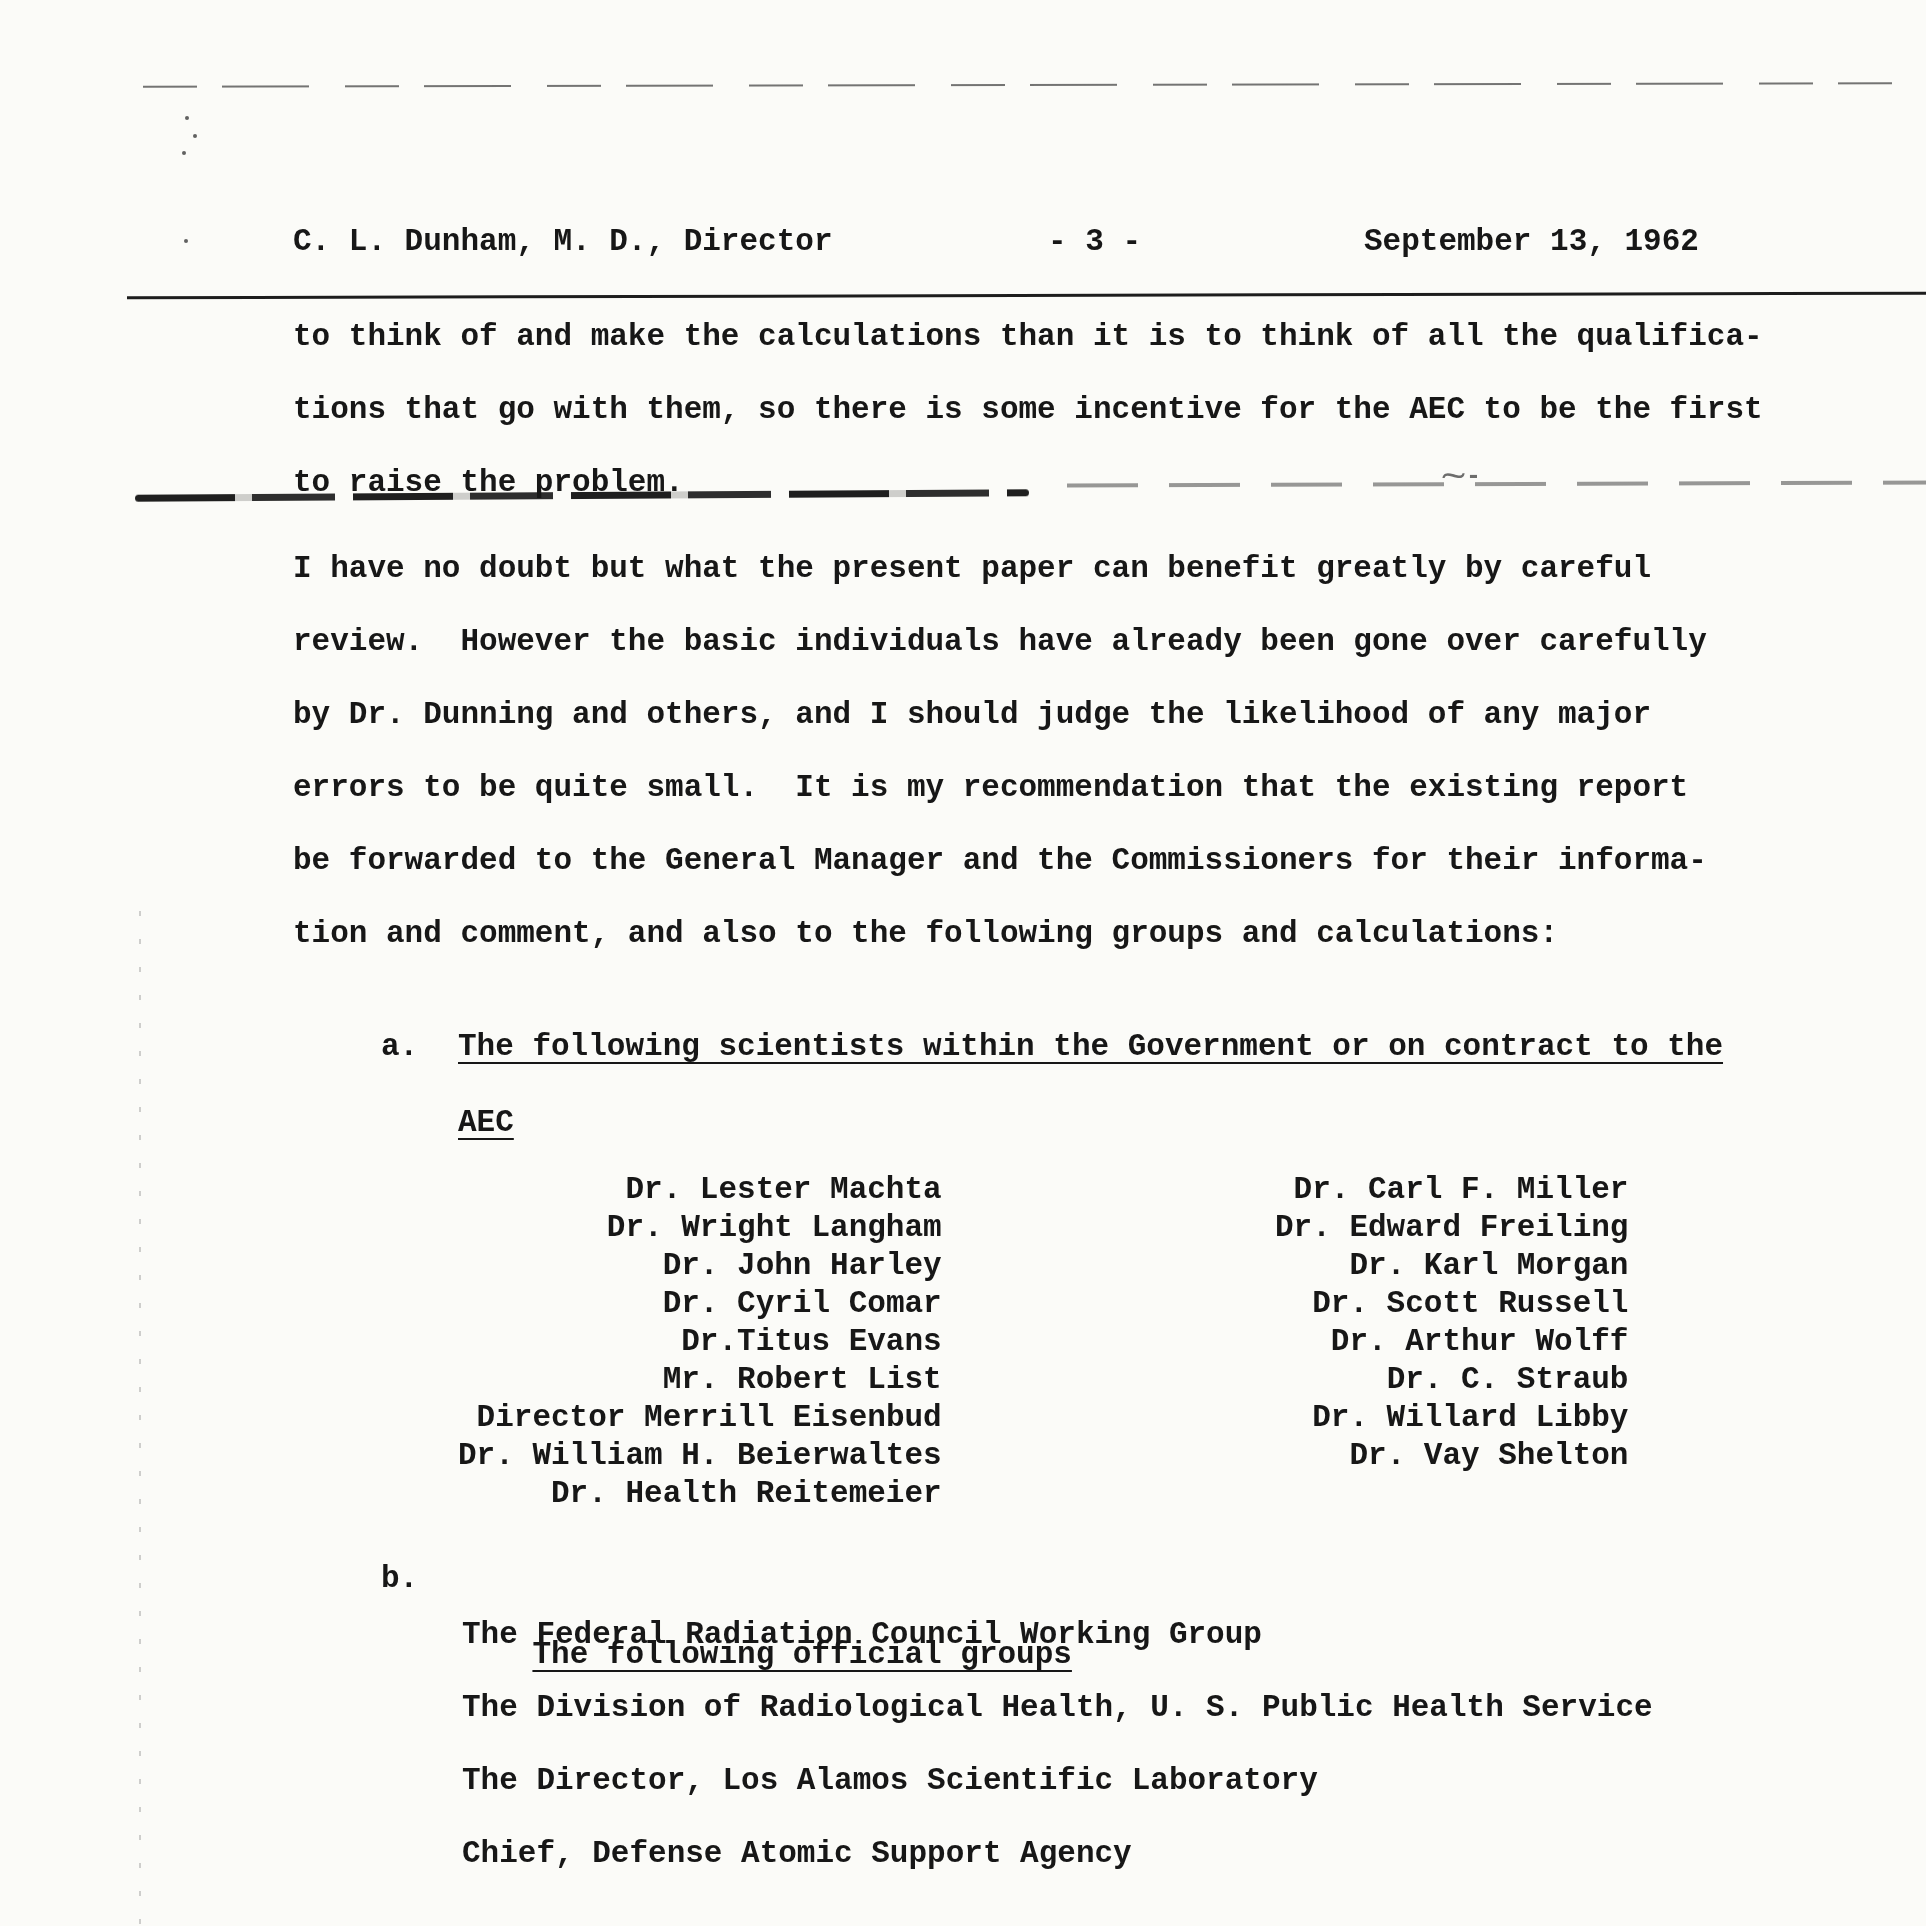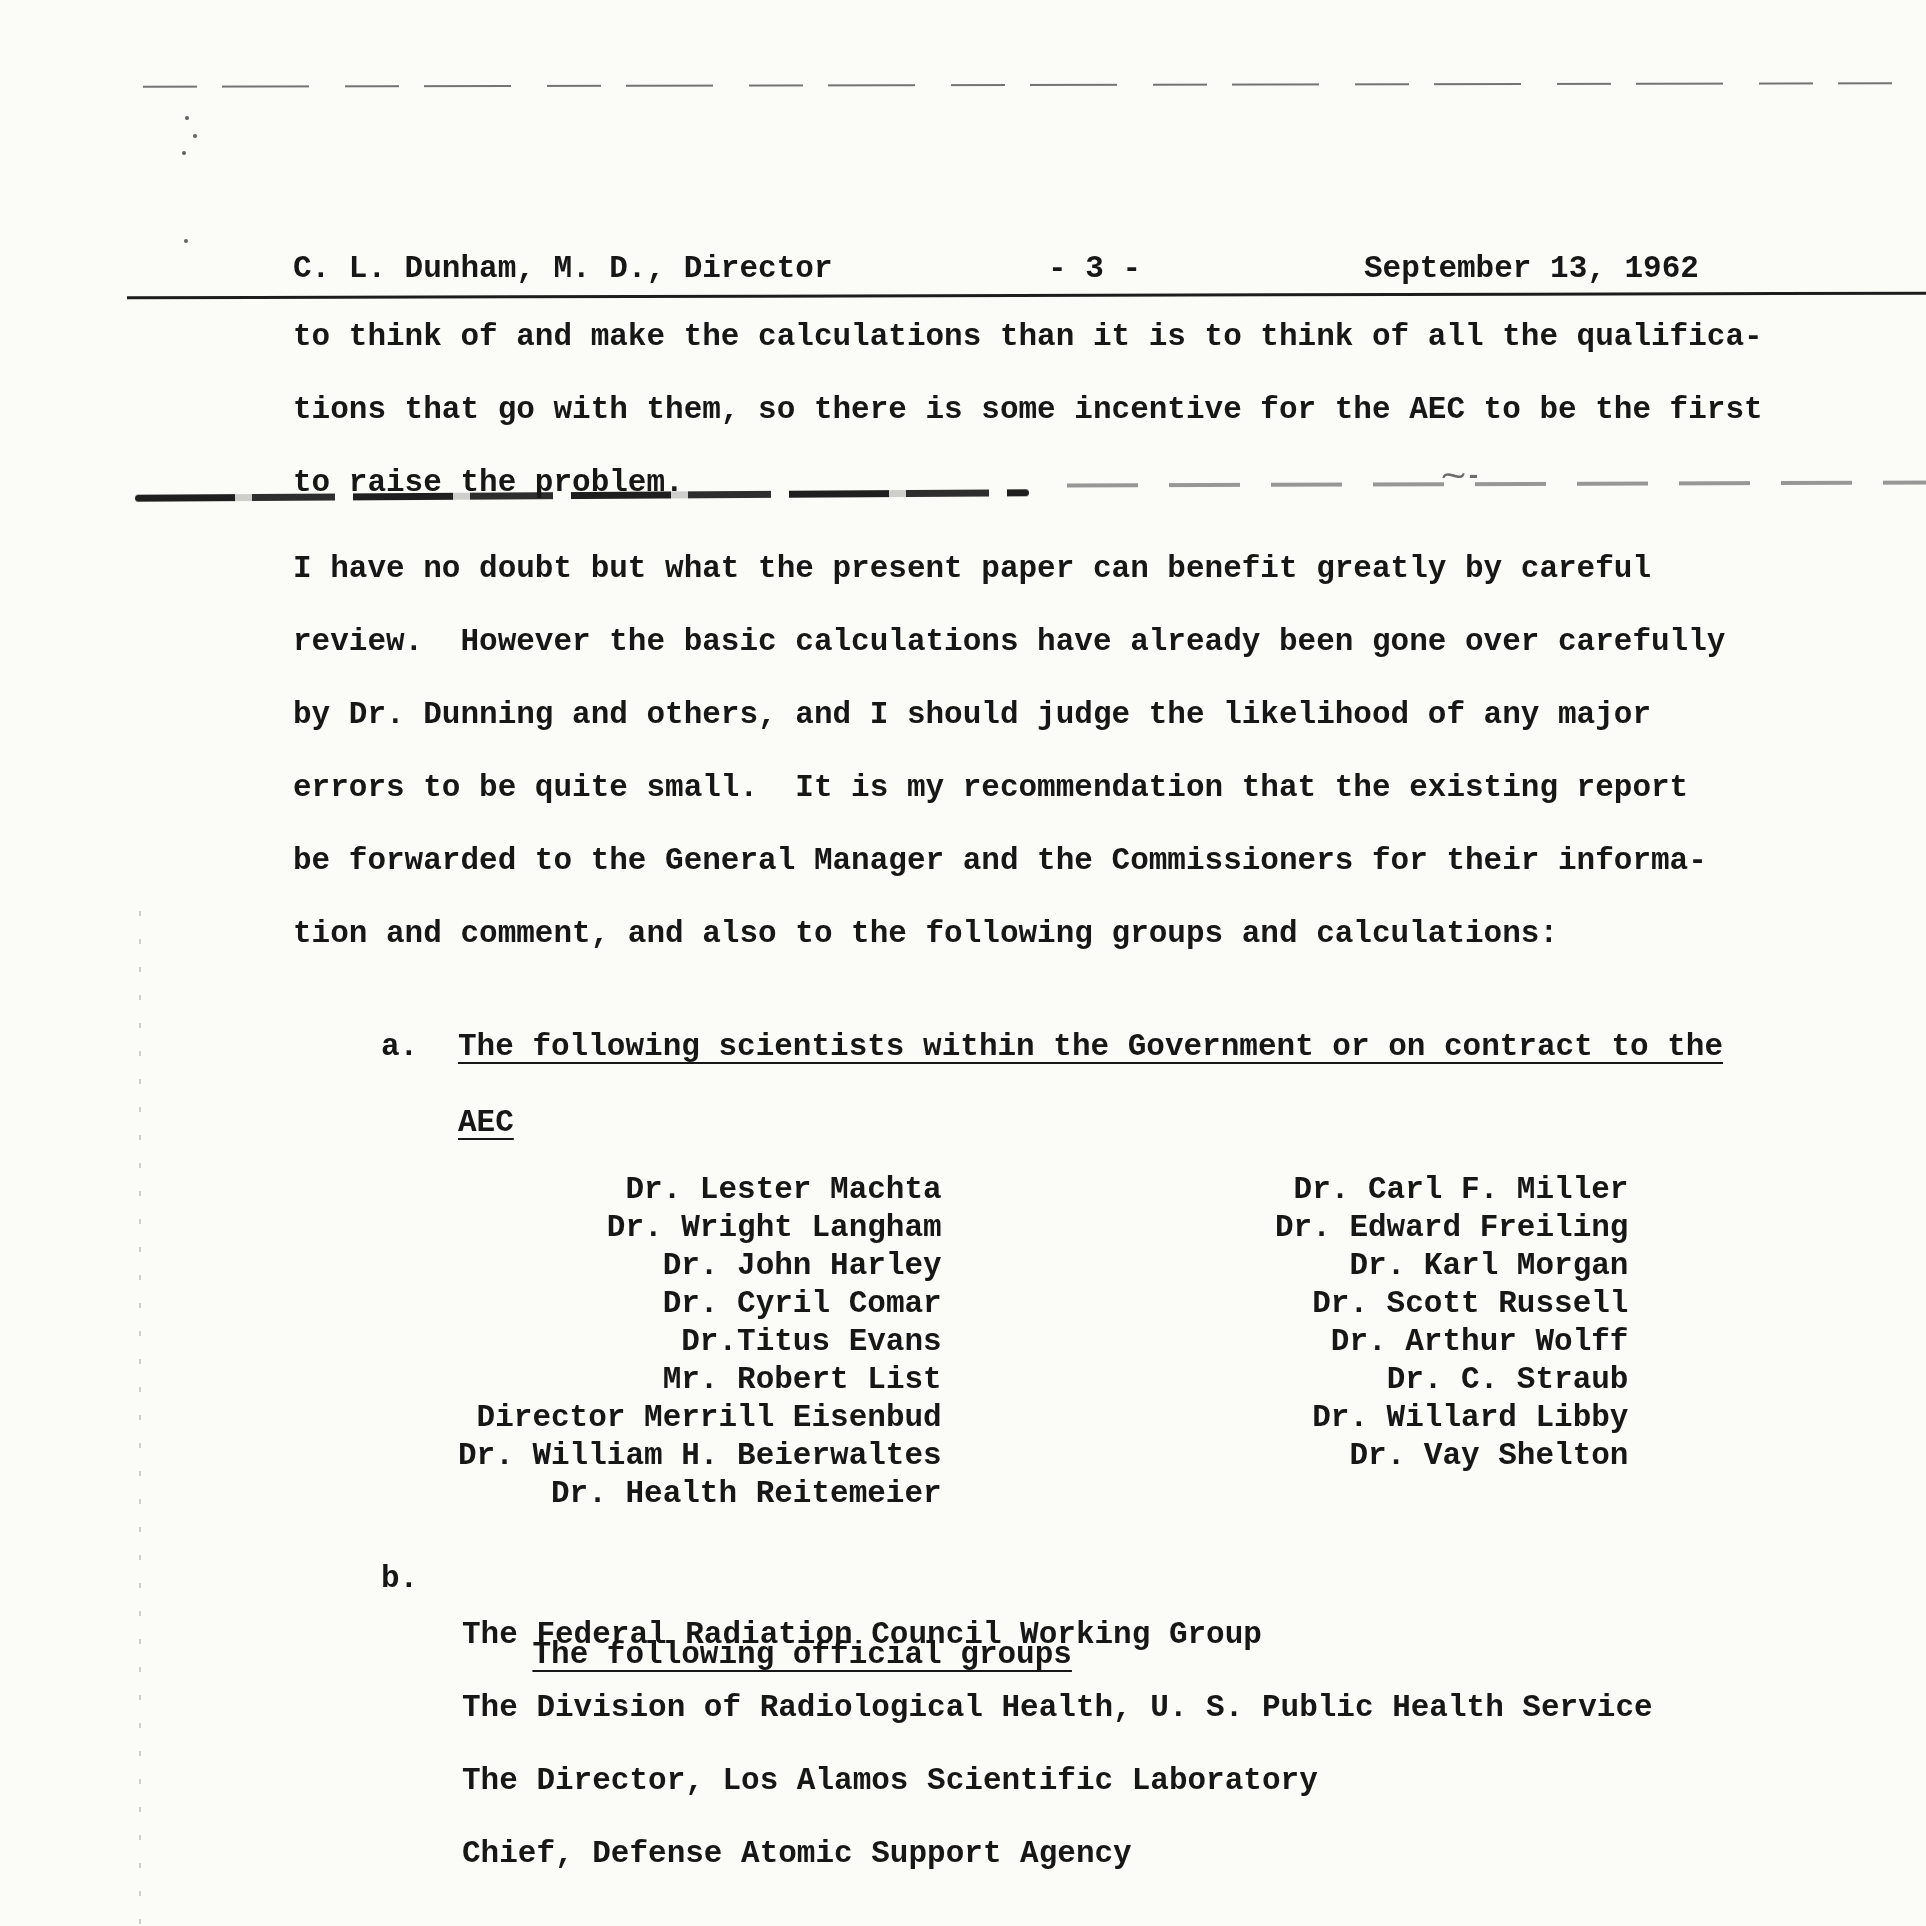--- a/index.html
+++ b/index.html
@@ -22,21 +22,21 @@
   .ul {
     text-decoration:underline;
     text-decoration-thickness:2.3px;
     text-underline-offset:7px;
   }
   .group { margin-bottom:36px; }
   .gl { height:37px; line-height:37px; }
 
   
   .header-band { top:222px; left:0; width:1965px; height:42px; }
-  .header-band span { position:absolute; top:0; line-height:39px;margin-top:27px; }
+  .header-band span { position:absolute; top:0; line-height:39px; }
 
   
   .dash-line {
     height:2.3px;
     background:repeating-linear-gradient(90deg,#3a3a3a 0 54px, rgba(0,0,0,0) 54px 79px, #3a3a3a 79px 166px, rgba(0,0,0,0) 166px 202px);
     opacity:.7;
   }
   .header-rule { top:294px; left:127px; width:1799px; height:2.7px; background:#1d1d1d; transform:rotate(-0.15deg); }
   .smudge1 {
     top:492px; left:135px; width:894px; height:7px;
@@ -81,21 +81,21 @@
   <div class="abs" style="top:300px;left:293px;">
 
   <div class="p-line">to think of and make the calculations than it is to think of all the qualifica-</div>
       <div class="p-line">tions that go with them, so there is some incentive for the AEC to be the first</div>
       <div class="p-line">to raise the problem.</div>
     </div>
 
   <div class="abs" style="top:532px;left:293px;">
 
   <div class="p-line">I have no doubt but what the present paper can benefit greatly by careful</div>
-      <div class="p-line">review.  However the basic calculations have already been gone over carefully</div>
+      <div class="p-line">review.  However the basic individuals have already been gone over carefully</div>
       <div class="p-line">by Dr. Dunning and others, and I should judge the likelihood of any major</div>
       <div class="p-line">errors to be quite small.  It is my recommendation that the existing report</div>
       <div class="p-line">be forwarded to the General Manager and the Commissioners for their informa-</div>
       <div class="p-line">tion and comment, and also to the following groups and calculations:</div>
     </div>
 
   <div class="abs h-line" style="top:1009px;left:381px;">a.</div>
   <div class="abs" style="top:1009px;left:458px;">
     <div class="h-line"><span class="ul">The following scientists within the Government or on contract to the</span></div>
     <div class="h-line"><span class="ul">AEC</span></div>

